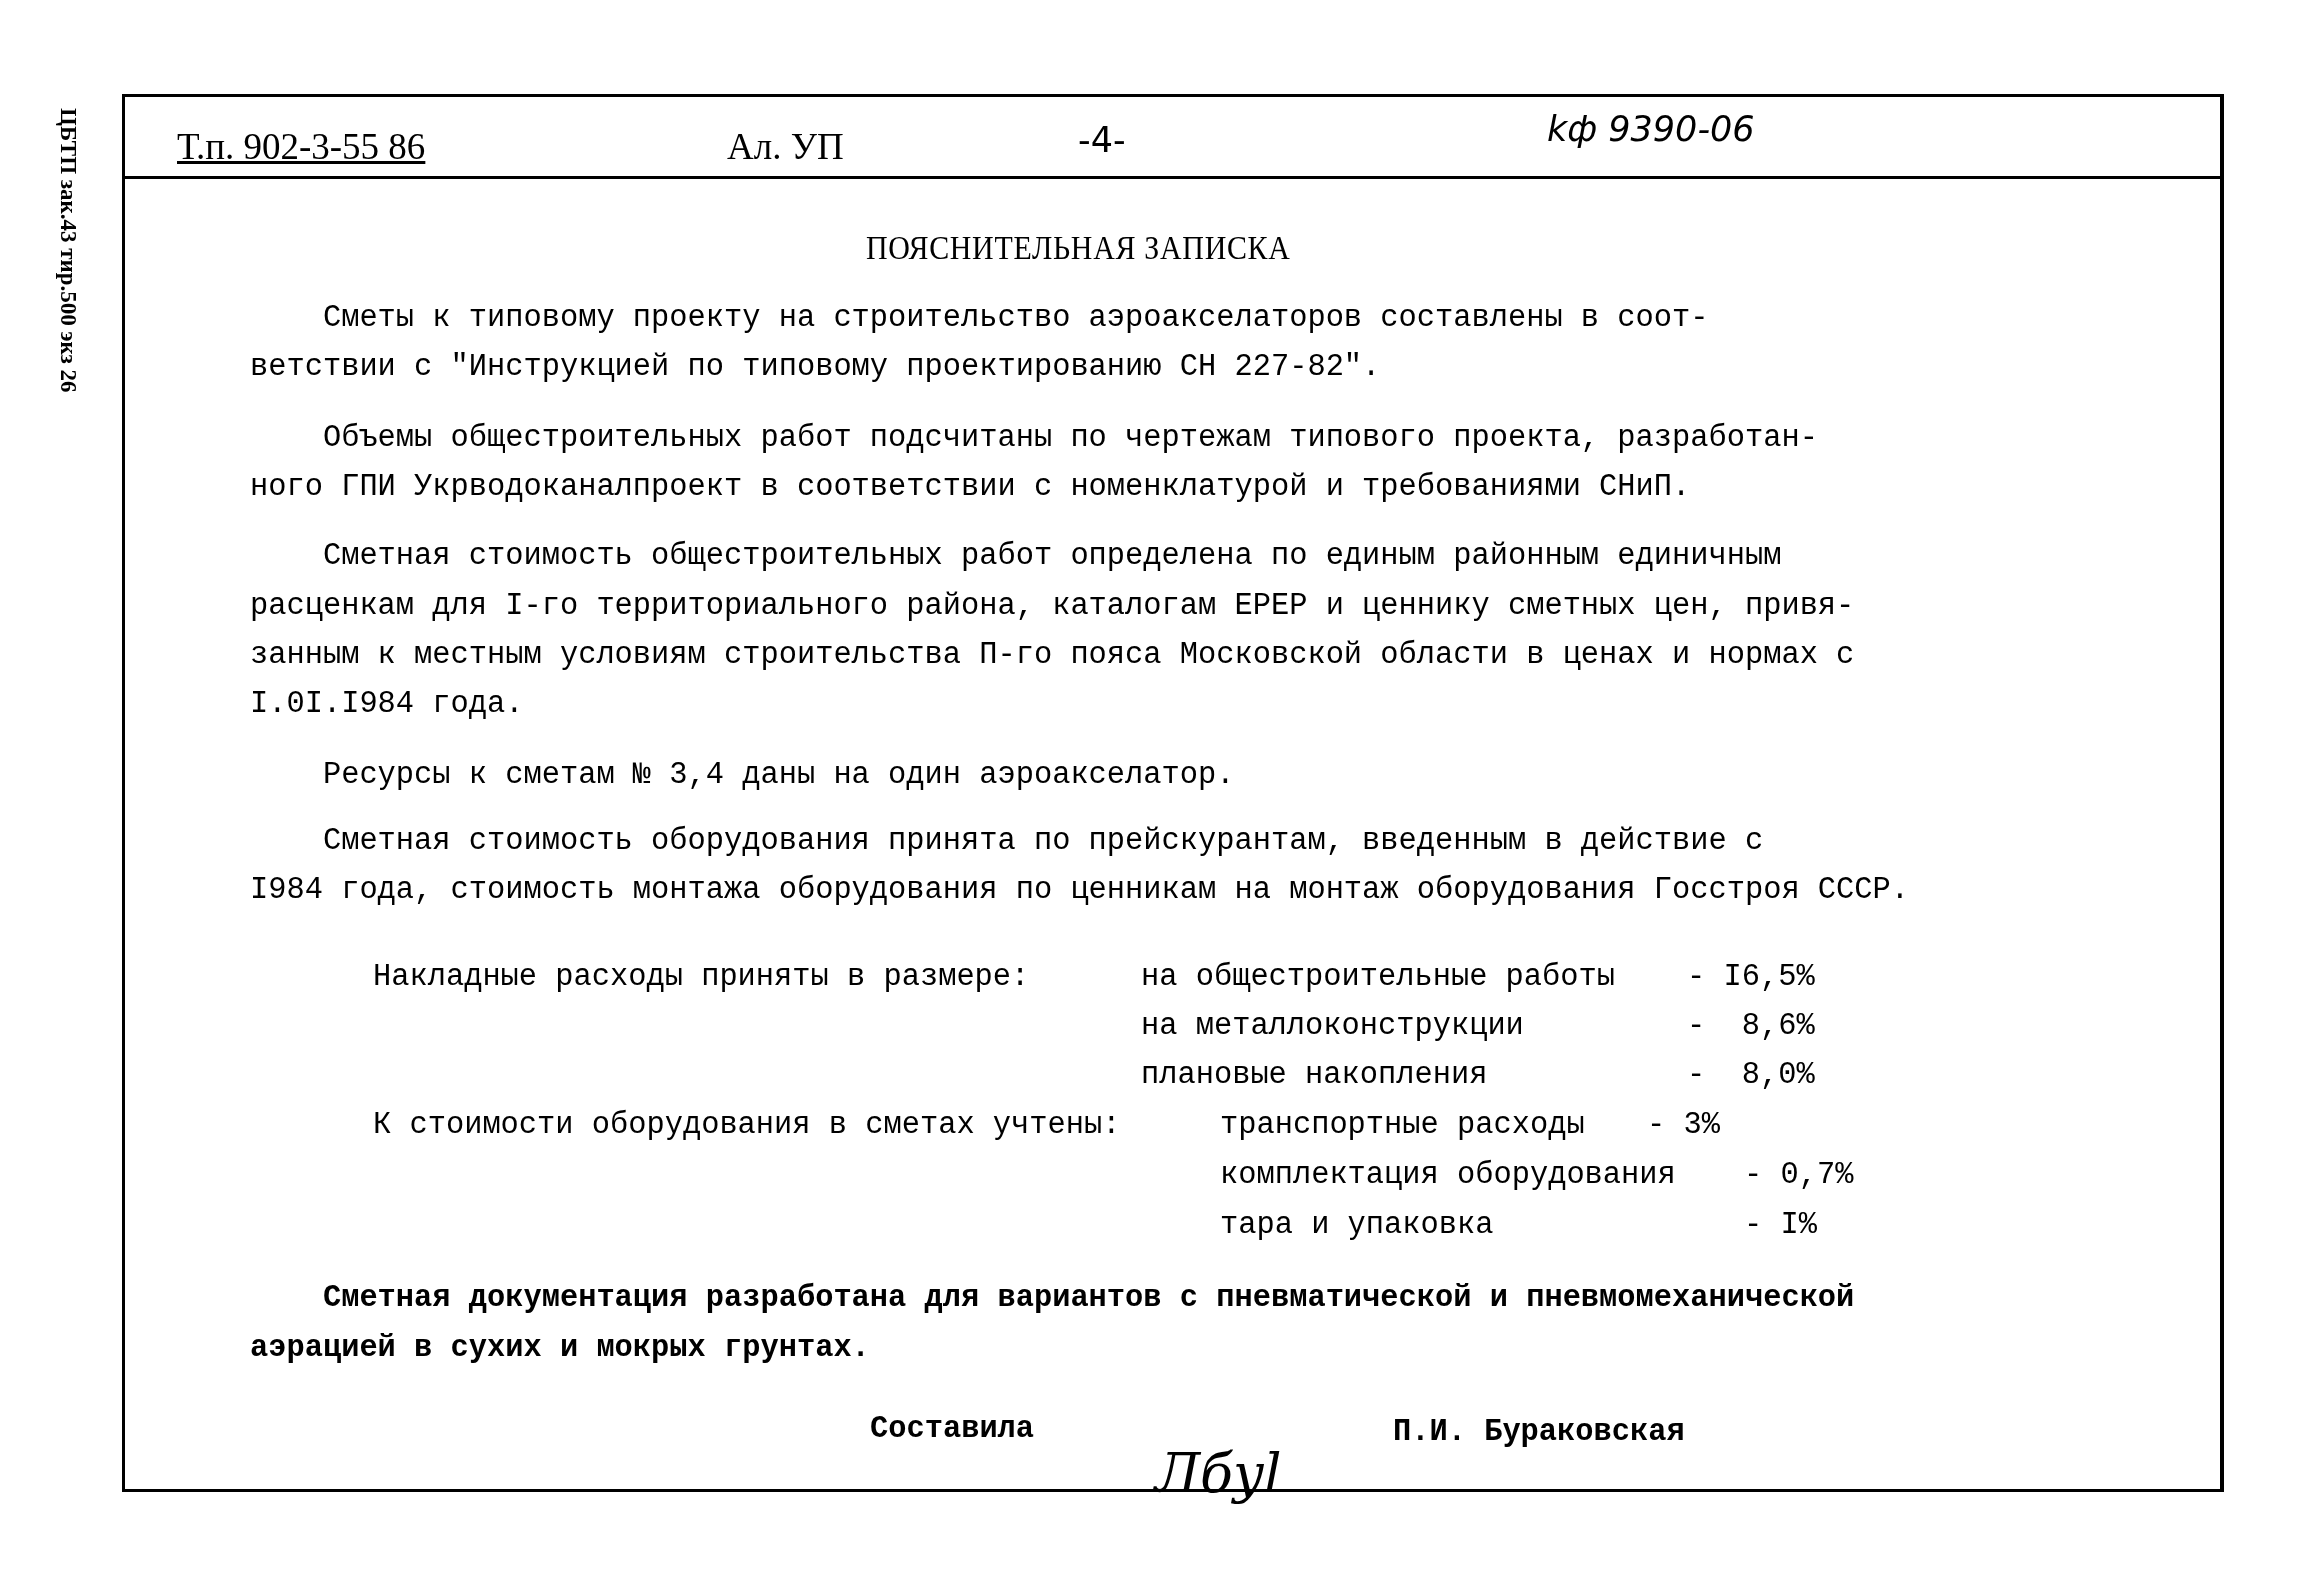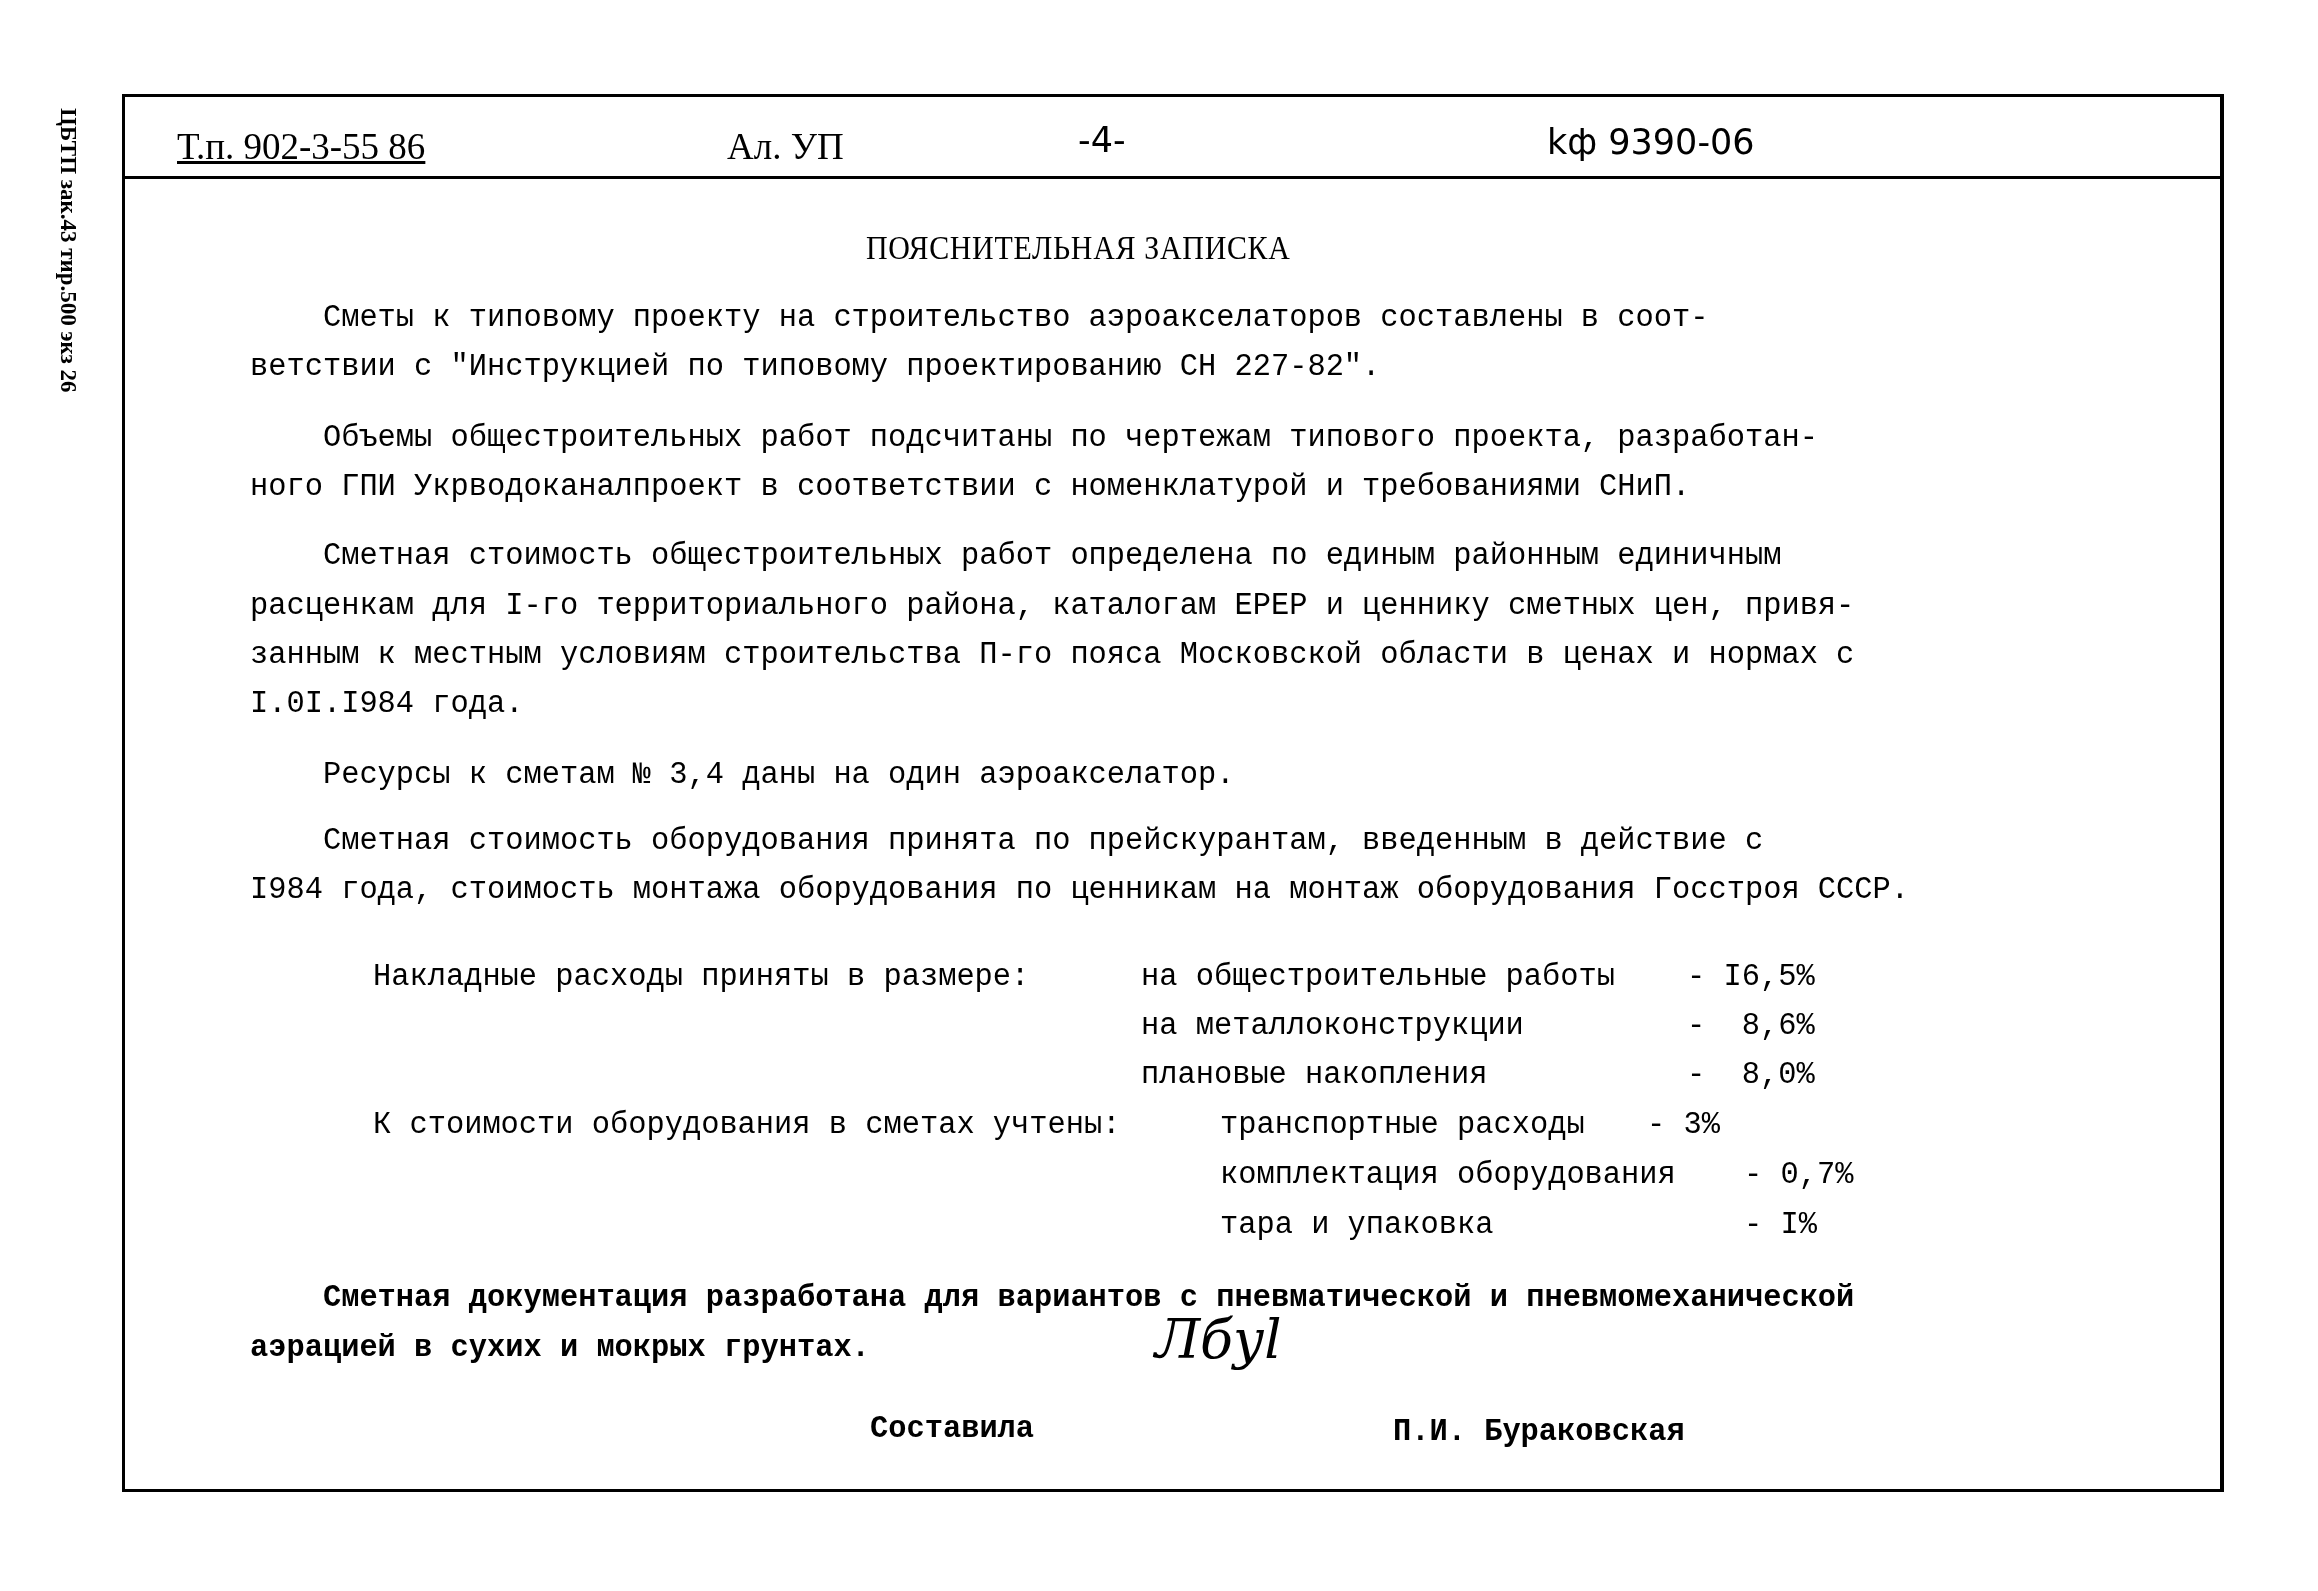--- a/index.html
+++ b/index.html
@@ -30,21 +30,21 @@
 <div class="margin-note">
   <span>ЦБТП зак.43 тир.500 экз 26</span>
 </div>
 
 <div class="frame"></div>
 <div class="header-line"></div>
 
 <div class="abs hdr" style="left:177px;text-decoration:underline;">Т.п. 902-3-55 86</div>
 <div class="abs hdr" style="left:707px;margin-left:20px;">Ал. УП</div>
 <div class="abs hdr hand" style="left:1078px; top:123px;">-4-</div>
-<div class="abs hdr hand" style="left:1547px; top:125px;">kф 9390-06</div>
+<div class="abs hdr hand" style="left:1547px; top:112px;font-style:italic;">kф 9390-06</div>
 
 <div class="abs title" style="left:866px; top:231px;">ПОЯСНИТЕЛЬНАЯ ЗАПИСКА</div>
 
 <div class="abs body" style="left:250px; top:302px;">    Сметы к типовому проекту на строительство аэроакселаторов составлены в соот-</div>
 <div class="abs body" style="left:250px; top:351px;">ветствии с "Инструкцией по типовому проектированию СН 227-82".</div>
 
 <div class="abs body" style="left:250px; top:422px;">    Объемы общестроительных работ подсчитаны по чертежам типового проекта, разработан-</div>
 <div class="abs body" style="left:250px; top:471px;">ного ГПИ Укрводоканалпроект в соответствии с номенклатурой и требованиями СНиП.</div>
 
 <div class="abs body" style="left:250px; top:540px;">    Сметная стоимость общестроительных работ определена по единым районным единичным</div>
@@ -70,15 +70,15 @@
 <div class="abs body" style="left:1647px; top:1109px;">- 3%</div>
 <div class="abs body" style="left:1220px; top:1159px;">комплектация оборудования</div>
 <div class="abs body" style="left:1744px; top:1159px;">- 0,7%</div>
 <div class="abs body" style="left:1220px; top:1209px;">тара и упаковка</div>
 <div class="abs body" style="left:1744px; top:1209px;">- I%</div>
 
 <div class="abs body bold" style="left:250px; top:1282px;">    Сметная документация разработана для вариантов с пневматической и пневмомеханической</div>
 <div class="abs body bold" style="left:250px; top:1332px;">аэрацией в сухих и мокрых грунтах.</div>
 
 <div class="abs body bold" style="left:870px; top:1413px;">Составила</div>
-<div class="abs sig" style="left:1155px; top:1313px;">Лбуl</div>
+<div class="abs sig" style="left:1155px; top:1447px;">Лбуl</div>
 <div class="abs body bold" style="left:1393px; top:1416px;">П.И. Бураковская</div>
 
 
 </body></html>

